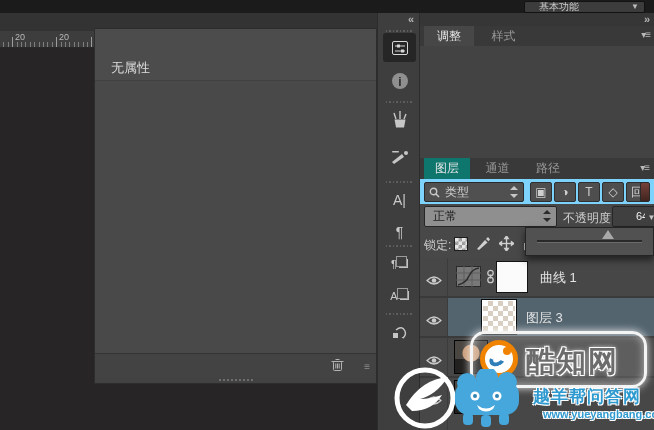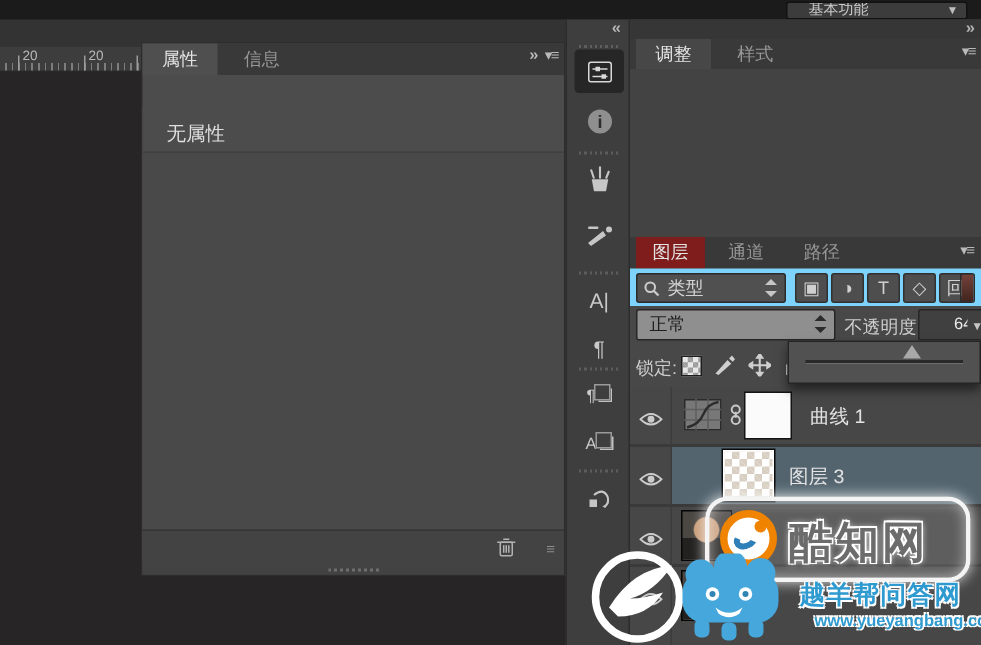--- a/index.html
+++ b/index.html
@@ -25,21 +25,21 @@
   
   .props{position:absolute;left:94px;top:28px;width:283px;height:356px;background:#4c4c4c;
     border:1px solid #2d2d2d;}
   .ptabs{position:absolute;left:0;top:0;width:100%;height:21px;background:#393939;}
   .tab{display:inline-block;height:21px;line-height:21px;padding:0 13px;font-size:12px;
     color:#979797;}
   .tab.active{background:#4f4f4f;color:#e4e4e4;}
   .hdr-ctrls{position:absolute;right:4px;top:2px;color:#b9b9b9;font-size:11px;}
   .dbl{font-weight:bold;letter-spacing:-2px;}
   .pmenu{font-size:10px;letter-spacing:-1px;color:#b9b9b9;}
-  .props-body{position:absolute;left:0;top:21px;width:100%;height:303px;background:#4c4c4c;margin-top:21px;}
+  .props-body{position:absolute;left:0;top:21px;width:100%;height:303px;background:#4c4c4c;}
   .props-empty{position:absolute;left:16px;top:9px;font-size:13px;color:#dedede;}
   .props-div{position:absolute;left:0;top:30px;width:100%;height:273px;background:#494949;
     border-top:1px solid #404040;}
   .props-footer{position:absolute;left:0;top:324px;width:100%;height:24px;background:#434343;
     border-top:1px solid #343434;}
   .trash{position:absolute;right:32px;top:4px;}
   .foot-menu{position:absolute;right:6px;top:7px;color:#8e8e8e;font-size:10px;}
   .props-grip{position:absolute;left:0;top:348px;width:100%;height:6px;background:#424242;}
   .grip-dots{position:absolute;left:50%;top:2px;width:34px;height:2px;margin-left:-17px;
     background:repeating-linear-gradient(90deg,#6e6e6e 0 2px,transparent 2px 4px);}
@@ -68,21 +68,21 @@
   .adj-tabs .tab{height:20px;line-height:20px;}
   .adj-tabs .tab.active{background:#474747;}
   .adj-body{position:absolute;left:0;top:33px;width:100%;height:125px;background:#474747;}
   .adj-header{position:absolute;left:7px;top:6px;font-size:13px;color:#d6d6d6;}
   .adj-ico{position:absolute;width:24px;height:19px;border:1px solid #2e2e2e;border-radius:2px;
     background:linear-gradient(#7d7d7d,#555555);color:#ececec;font-size:11px;line-height:17px;
     text-align:center;overflow:hidden;}
 
   .lay-tabs{position:absolute;left:0;top:145px;width:100%;height:21px;background:#393939;padding-left:4px;}
   .lay-tabs .tab{height:21px;line-height:21px;padding:0 11px;}
-  .lay-tabs .tab.active{background:#7f1d1d;}
+  .lay-tabs .tab.active{background:#0f766e;}
   .lay-tabs .pmenu{position:absolute;right:5px;top:4px;}
 
   .filter-row{position:absolute;left:0;top:166px;width:100%;height:25px;background:#7dd3fc;}
   .kind-combo{position:absolute;left:4px;top:3px;width:100px;height:20px;background:#505050;
     border:1px solid #2a2a2a;border-radius:2px;color:#d2d2d2;font-size:12px;line-height:18px;
     padding-left:20px;}
   .kind-combo svg{position:absolute;left:4px;top:4px;}
   .updown{position:absolute;right:5px;top:2px;width:8px;height:14px;}
   .updown:before,.updown:after{content:"";position:absolute;left:0;border-left:4px solid transparent;
     border-right:4px solid transparent;}
@@ -179,28 +179,20 @@
   <div class="ruler">
     <div class="minor"></div>
     <span class="num" style="left:15px">20</span>
     <span class="num" style="left:59px">20</span>
     <div class="major" style="left:12px"></div>
     <div class="major" style="left:56px"></div>
     <div class="major" style="left:91px"></div>
   </div>
 
   <div class="props">
-    <div class="ptabs">
-      <span class="tab active">属性</span>
-      <span class="tab">信息</span>
-      <span class="hdr-ctrls">
-        <span class="dbl">»</span>&nbsp;
-        <span class="pmenu">▾≡</span>
-      </span>
-    </div>
     <div class="props-body">
       <span class="props-empty">无属性</span>
       <div class="props-div"></div>
     </div>
     <div class="props-footer">
       <span class="trash">
         <svg width="13" height="14" viewBox="0 0 13 14">
             <g stroke="#b3b3b3" fill="none">
           <rect x="2.5" y="3.5" width="8" height="9" rx="1"></rect>
           <line x1="0.5" y1="3.5" x2="12.5" y2="3.5"></line>

